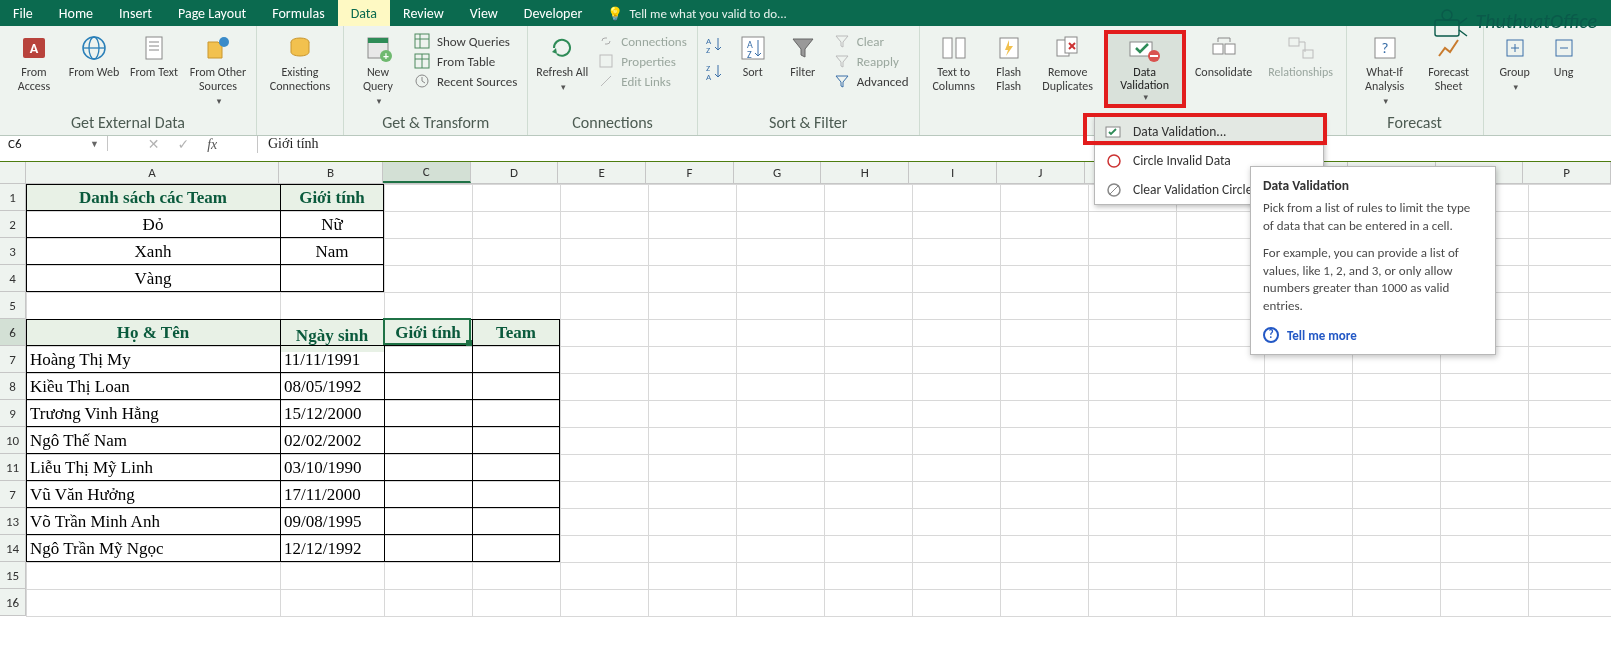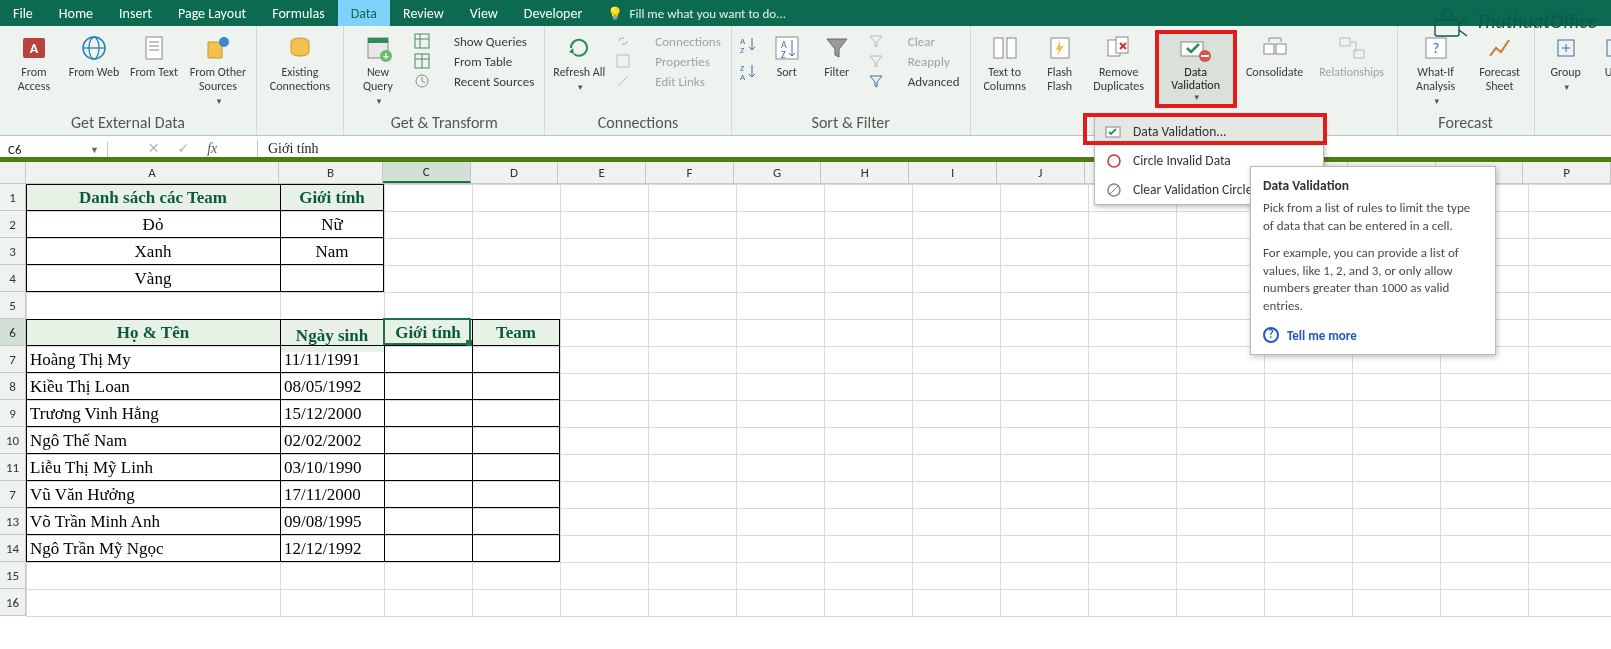--- a/index.html
+++ b/index.html
@@ -3,52 +3,52 @@
 <meta charset="utf-8">
 <style>
 *{box-sizing:border-box;margin:0;padding:0;font-family:"Segoe UI",Calibri,Arial,sans-serif;}
 body{background:#fff;width:1611px;height:649px;overflow:hidden;position:relative;font-size:13px;color:#222;}
 .watermark{position:absolute;top:6px;right:14px;font-size:20px;font-weight:normal;color:#0a5a4a;font-style:italic;z-index:300;}
 .watermark svg{vertical-align:middle;}
 
 
 .tabstrip{height:26px;background:#0b6a4f;display:flex;align-items:stretch;color:#fff;}
 .tab{padding:0 13px;display:flex;align-items:center;font-size:14px;cursor:pointer;}
-.tab.active{background:#7dd3fc;color:#0b6a4f;font-weight:500;}
+.tab.active{background:#fef9c3;color:#0b6a4f;font-weight:500;}
 .tellme{display:flex;align-items:center;gap:6px;padding:0 12px;font-size:13px;color:#e8f2ee;}
 
 
 .ribbon{height:110px;background:#eef3ef;border-bottom:1px solid #b9c8be;display:flex;position:relative;}
 .group{border-right:1px solid #cfdcd2;display:flex;flex-direction:column;padding:2px 6px 0;}
 .group-body{flex:1;display:flex;align-items:flex-start;gap:4px;padding-top:2px;}
 .group-label{font-size:16px;color:#4c5b52;text-align:center;padding:2px 0 3px;}
 .bigbtn{width:56px;text-align:center;font-size:12px;line-height:1.15;color:#3b3b3b;display:flex;flex-direction:column;align-items:center;gap:2px;padding:2px 2px 0;cursor:pointer;}
 .bigbtn.disabled{color:#9aa69f;}
 .bigbtn .ic{width:32px;height:32px;display:flex;align-items:center;justify-content:center;}
 .smallcol{display:flex;flex-direction:column;gap:2px;padding-top:2px;}
-.smallbtn{display:flex;align-items:center;gap:24px;font-size:13px;color:#3b3b3b;padding:1px 4px;cursor:pointer;white-space:nowrap;}
+.smallbtn{display:flex;align-items:center;gap:7px;font-size:13px;color:#3b3b3b;padding:1px 4px;cursor:pointer;white-space:nowrap;}
 .smallbtn.disabled{color:#9aa79e;}
 .caret{font-size:9px;color:#555;margin-left:2px;}
 .sep-icons{display:flex;flex-direction:column;gap:4px;align-items:center;padding-top:4px;}
 
 
 .dv-btn{background:#d9e1da;border:4px solid #e21c1c;padding:2px 6px;text-align:center;width:82px;display:flex;flex-direction:column;align-items:center;line-height:1.1;font-size:12px;}
 .dv-menu{position:absolute;top:116px;left:1094px;width:230px;background:#fff;border:1px solid #b8b8b8;box-shadow:1px 2px 5px rgba(0,0,0,.25);z-index:50;}
 .dv-item{display:flex;align-items:center;gap:10px;padding:6px 10px;font-size:13.5px;color:#333;cursor:pointer;}
 .dv-item.hover{background:#e3e8e3;}
 .dv-hi{position:absolute;top:113px;left:1083px;width:244px;height:32px;border:4px solid #e21c1c;z-index:60;pointer-events:none;}
 
 
 .tooltip{position:absolute;top:166px;left:1250px;width:246px;background:#fff;border:1px solid #b8b8b8;box-shadow:1px 2px 6px rgba(0,0,0,.25);padding:10px 12px;z-index:70;font-size:13px;color:#4a4a4a;line-height:1.35;}
 .tooltip .tt-title{font-weight:600;color:#333;margin-bottom:4px;font-size:13.5px;}
 .tooltip .tt-link{display:flex;align-items:center;gap:8px;color:#2358c5;font-weight:600;margin-top:12px;cursor:pointer;}
 .tooltip .tt-link .q{width:16px;height:16px;border:2px solid #2358c5;border-radius:50%;display:flex;align-items:center;justify-content:center;font-size:11px;font-weight:bold;}
 
 
-.fbar{height:26px;border-bottom:5px solid #4d7c0f;display:flex;align-items:flex-end;}
+.fbar{height:26px;border-bottom:1px solid #4d7c0f;display:flex;align-items:flex-start;}
 .namebox{width:108px;border-right:1px solid #c6c6c6;display:flex;align-items:center;padding:0 8px;font-size:13px;background:#fff;}
 .namebox .dd{margin-left:auto;color:#666;font-size:9px;}
 .fctrl{width:150px;border-right:1px solid #c6c6c6;display:flex;align-items:center;justify-content:center;gap:18px;color:#b3b3b3;font-size:14px;}
 .fctrl .fx{color:#555;font-style:italic;font-family:"Times New Roman",serif;}
 .finput{flex:1;display:flex;align-items:center;padding:0 10px;font-size:14px;font-family:"Times New Roman",serif;}
 
 
 .grid{position:relative;}
 .colhdr{height:22px;display:flex;border-bottom:1px solid #c6c6c6;background:#eef3ef;}
 .rh-corner{width:26px;border-right:1px solid #c6c6c6;background:#eef3ef;}
@@ -87,21 +87,21 @@
   <div class="tab">Home</div>
   <div class="tab">Insert</div>
   <div class="tab">Page Layout</div>
   <div class="tab">Formulas</div>
   <div class="tab active">Data</div>
   <div class="tab">Review</div>
   <div class="tab">View</div>
   <div class="tab">Developer</div>
   <div class="tellme">
     <span>💡</span>
-    <span>Fill me what you want to do...</span>
+    <span>Tell me what you valid to do...</span>
   </div>
 </div>
 
 <div class="ribbon">
 
   <div class="group">
     <div class="group-body">
       <div class="bigbtn">
         <div class="ic">
             <svg width="28" height="28">

